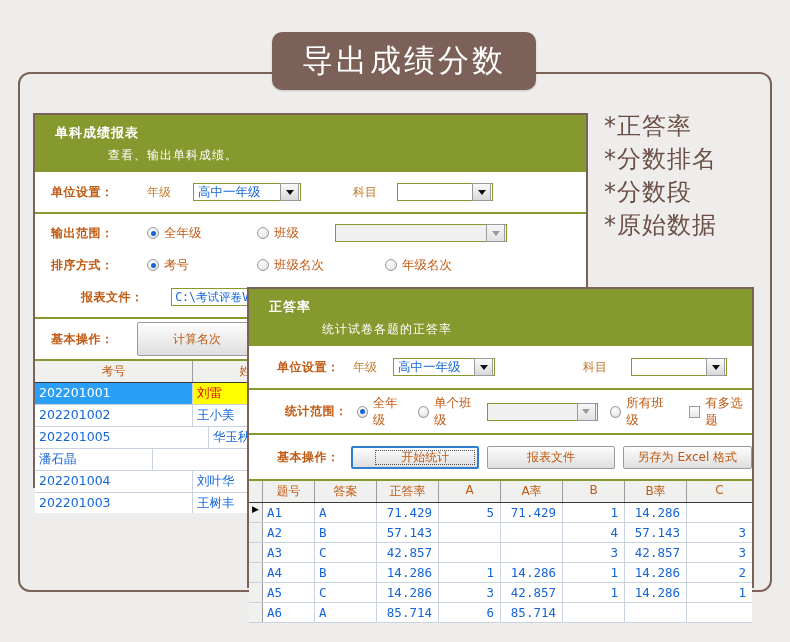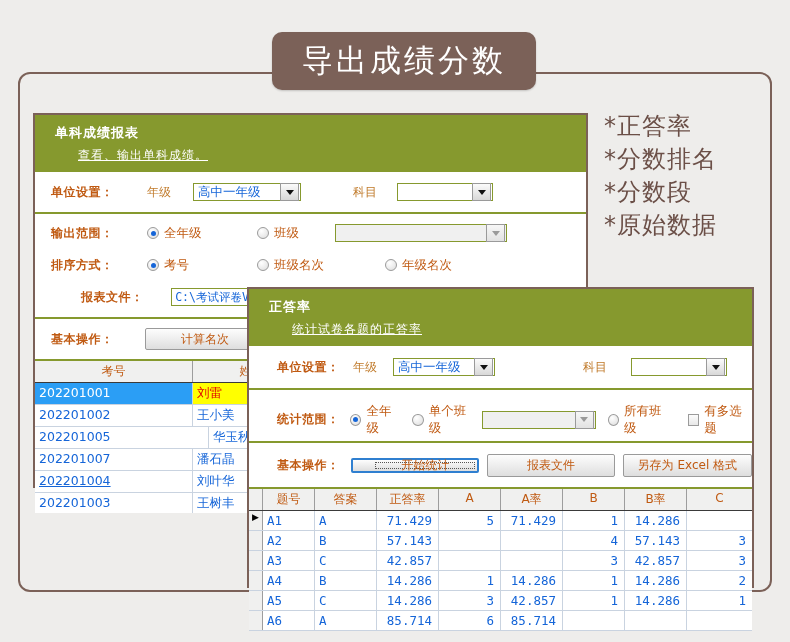--- a/index.html
+++ b/index.html
@@ -23,21 +23,21 @@
     box-shadow:0 1px 2px rgba(0,0,0,.18);
     z-index:5;
   }
   #title-banner .t{
     color:#fff;font-size:31px;letter-spacing:3px;font-weight:400;
   }
   
   .panel{position:absolute;box-sizing:border-box;border:2px solid #7b6158;background:#ffffff;}
   .panel-head{background:#86992e;padding:7px 0 8px 0;}
   .panel-head .h1{color:#fff;font-weight:bold;font-size:13px;margin-left:20px;letter-spacing:1px;}
-  .panel-head .h2{color:#fff;font-size:12px;margin-left:43px;margin-top:5px;display:block;letter-spacing:1px;text-decoration:underline;}
+  .panel-head .h2{color:#fff;font-size:12px;margin-left:73px;margin-top:5px;display:block;letter-spacing:1px;}
   .sep{height:2px;background:#86992e;}
   .row{display:flex;align-items:center;padding:5px 0 5px 16px;}
   .lbl{color:#c05a12;font-weight:bold;font-size:12px;letter-spacing:.5px;}
   .sublbl{color:#c07a2a;font-size:12px;}
   
   .combo{display:inline-flex;align-items:center;border:1px solid #86992e;background:#fff;height:18px;box-sizing:border-box;}
   .combo .val{flex:1;color:#1565d8;font-size:12.5px;padding:0 4px;white-space:nowrap;overflow:hidden;}
   .combo .arw{width:17px;height:16px;margin:0 1px 0 0;border:1px solid #9a9a9a;
     background:linear-gradient(#fbfbfb,#d8d8d8);display:flex;align-items:center;justify-content:center;}
   .combo .arw i{width:0;height:0;border-left:4px solid transparent;border-right:4px solid transparent;border-top:5px solid #111;display:block;}
@@ -163,21 +163,21 @@
     </span>
     <span class="btn" style="width:40px;margin-left:10px;">
         <span class="inner"></span>
       </span>
   </div>
 
   <div class="sep" style="margin-top:2px;"></div>
 
   <div class="row" style="height:30px;">
     <span class="lbl" style="width:82px;">基本操作：</span>
-    <span class="btn" style="width:120px;margin-left:12px;height:22px;">
+    <span class="btn" style="width:120px;margin-left:4px;height:34px;">
       <span class="inner">计算名次</span>
     </span>
   </div>
 
   <div class="grid" id="p1grid" style="height:152px;">
     <div class="gh">
       <div style="width:158px;">考号</div>
       <div style="width:118px;">姓名</div>
       <div style="flex:1;border-right:none;"></div>
     </div>
@@ -191,26 +191,25 @@
           <div style="width: 158px;">202201002</div>
           <div class="" style="width: 118px;">王小美</div>
           <div style="flex: 1 1 0%; border-right: none;"></div>
         </div>
         <div class="gr" style="height: 21px;">
           <div style="width: 174px;">202201005</div>
           <div class="" style="width: 118px;">华玉秋</div>
           <div style="flex: 1 1 0%; border-right: none;"></div>
         </div>
         <div class="gr" style="height: 21px;">
-          <div style="width: 158px;">202201007</div>
           <div class="" style="width: 118px;">潘石晶</div>
           <div style="flex: 1 1 0%; border-right: none;"></div>
         </div>
         <div class="gr" style="height: 21px;">
-          <div style="width: 158px; text-decoration: underline;">202201004</div>
+          <div style="width: 158px;">202201004</div>
           <div class="" style="width: 118px;">刘叶华</div>
           <div style="flex: 1 1 0%; border-right: none;"></div>
         </div>
         <div class="gr" style="height: 21px;">
           <div style="width: 158px;">202201003</div>
           <div class="" style="width: 118px;">王树丰</div>
           <div style="flex: 1 1 0%; border-right: none;"></div>
         </div>
       </div>
   </div>
@@ -236,21 +235,21 @@
     <span class="combo" style="width:96px;margin-left:24px;">
       <span class="val"></span>
       <span class="arw">
           <i></i>
         </span>
     </span>
   </div>
 
   <div class="sep"></div>
 
-  <div class="row" style="height:33px;padding-left:28px;margin-top:8px;">
+  <div class="row" style="height:33px;padding-left:36px;">
     <span class="lbl" style="width:76px;">统计范围：</span>
     <span style="display:inline-flex;align-items:center;">
       <span class="radio on"></span>
       <span class="rlabel">全年级</span>
     </span>
     <span style="display:inline-flex;align-items:center;margin-left:10px;">
       <span class="radio"></span>
       <span class="rlabel">单个班级</span>
     </span>
     <span class="combo disabled" style="width:118px;margin-left:6px;">
@@ -266,21 +265,21 @@
     <span style="display:inline-flex;align-items:center;margin-left:16px;">
       <span class="chk"></span>
       <span class="rlabel">有多选题</span>
     </span>
   </div>
 
   <div class="sep"></div>
 
   <div class="row" style="height:34px;padding-left:28px;">
     <span class="lbl" style="width:76px;">基本操作：</span>
-    <span class="btn focus" style="width:130px;height:15px;padding-left:20px;">
+    <span class="btn focus" style="width:130px;height:23px;padding-left:20px;">
       <span class="inner">开始统计</span>
     </span>
     <span class="btn" style="width:130px;margin-left:8px;height:23px;">
       <span class="inner">报表文件</span>
     </span>
     <span class="btn" style="width:132px;margin-left:8px;height:23px;">
       <span class="inner">另存为 Excel 格式</span>
     </span>
   </div>
 

